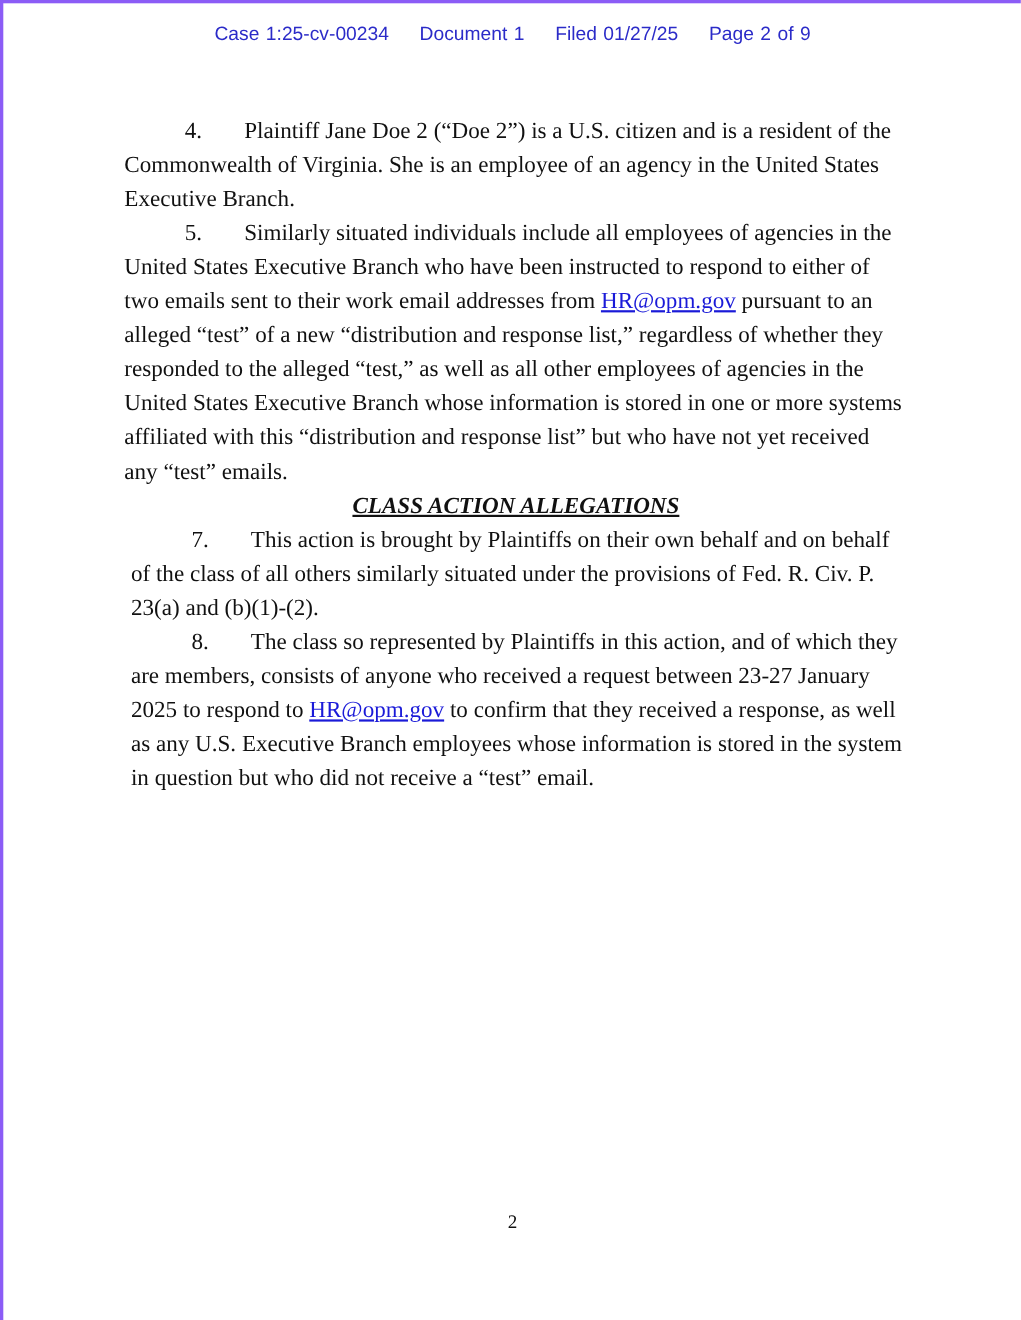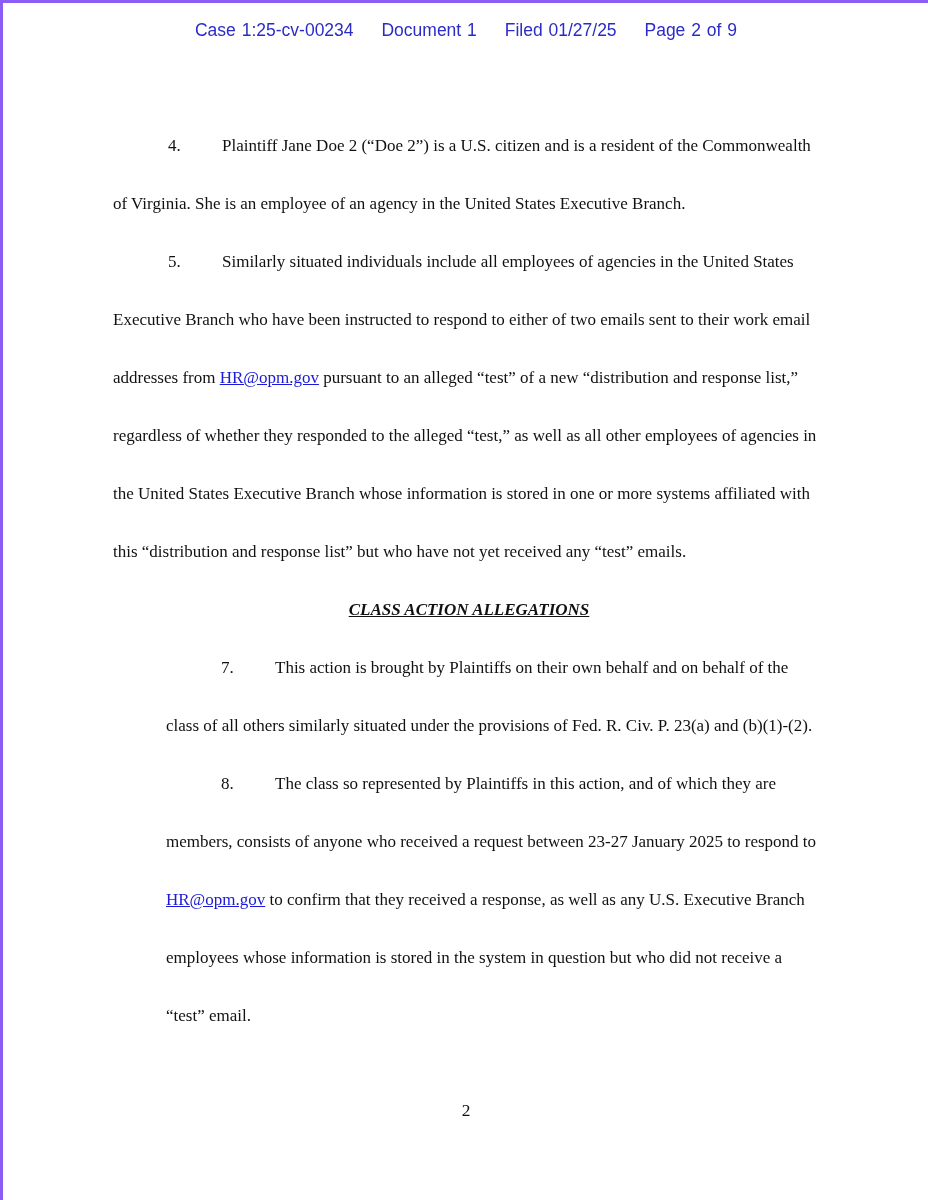--- a/index.html
+++ b/index.html
@@ -15,31 +15,31 @@
   .header {
     position: absolute; top: 17px; left: 0; right: 0;
     text-align: center;
     font-family: "Liberation Sans", "DejaVu Sans", sans-serif;
     font-size: 17.5px;
     color: #2b2bc8;
     word-spacing: 1px;
   }
   .header span { margin: 0 11px; }
   .body {
-    position: absolute; left: 110px; width: 712px; top: 114px;
-    font-size: 17px;
-    line-height: 58px;
+    position: absolute; left: 110px; width: 712px; top: 100px;
+    font-size: 21px;
+    line-height: 31px;
   }
   .para { margin: 0; }
   .para .num {
     display: inline-block;
     width: 54px;
     margin-left: 55px;
   }
-  .para.p7, .para.p8, .para.p9 { padding-left: 6px; margin-left: 47px; }
+  .para.p7, .para.p8, .para.p9 { padding-left: 6px; }
   .heading {
     text-align: center;
     font-weight: bold;
     text-decoration: underline;
     margin: 0;
     font-style: italic;
   }
   a.link { color: #1a1ad8; text-decoration: underline; }
   .footer {
     position: absolute; top: 1097px; left: 0; right: 0;

